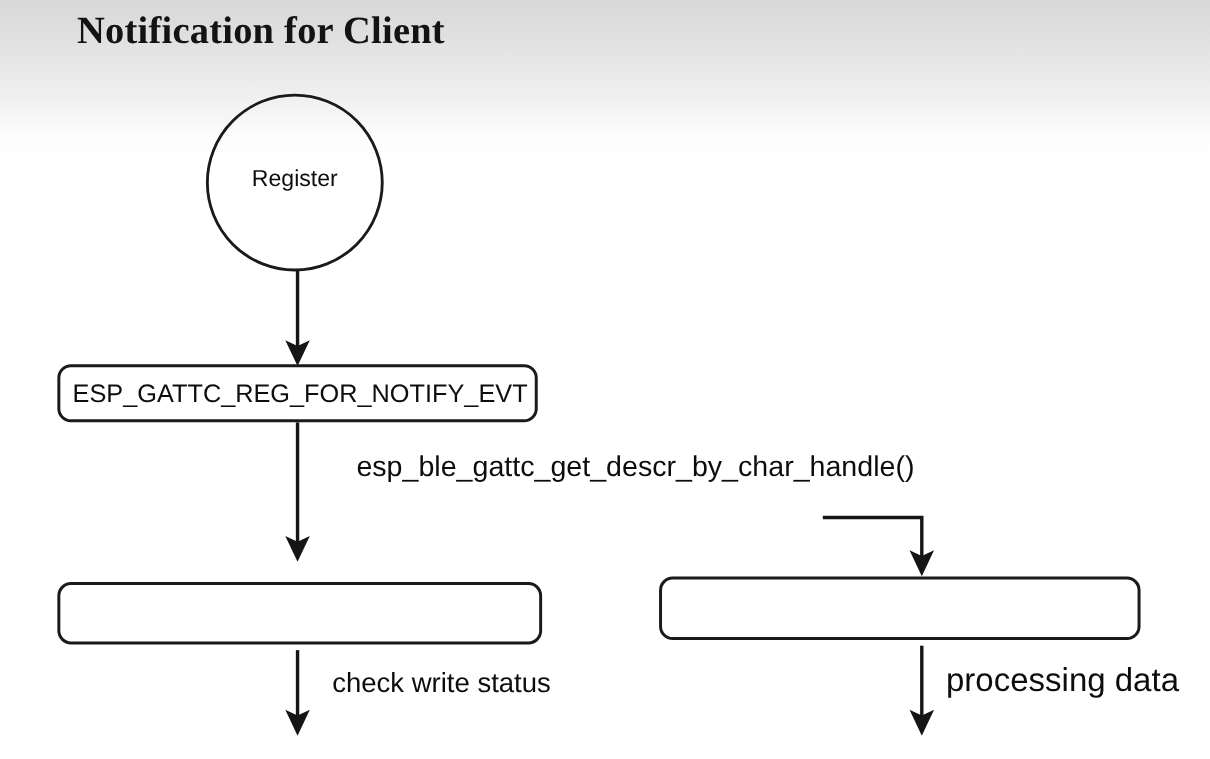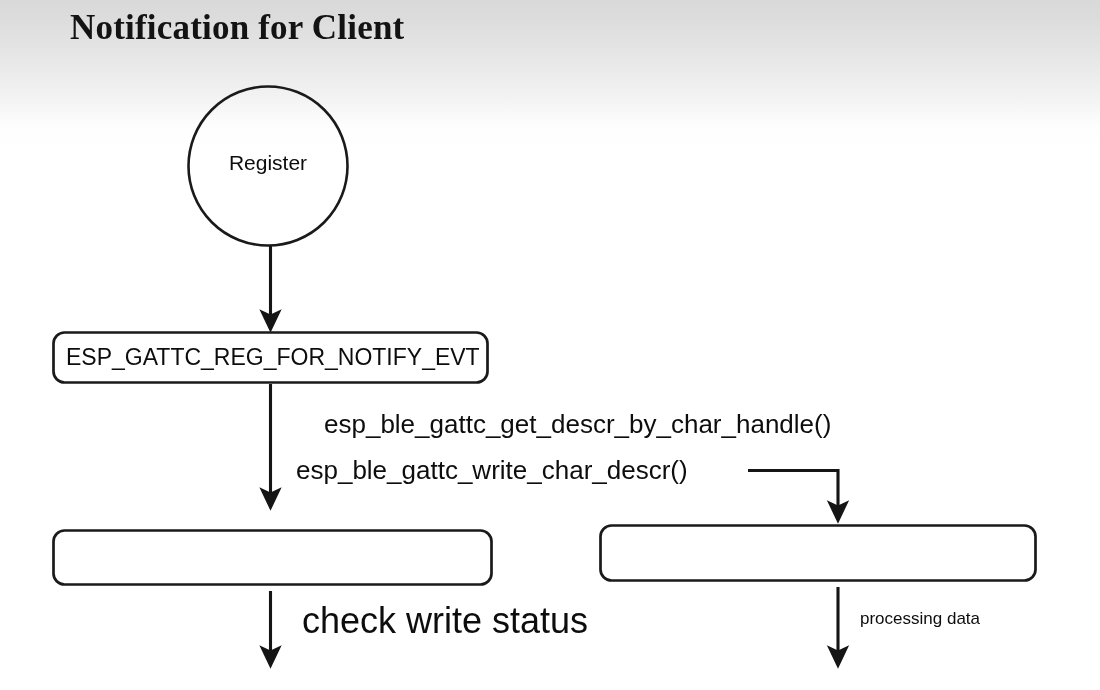--- a/index.html
+++ b/index.html
@@ -82,22 +82,22 @@
     position: absolute;
     font-family: "Liberation Sans", sans-serif;
     color: #0d0d0d;
     white-space: nowrap;
     font-size: 26px;
     line-height: 34px;
   }
   .edge-register { left: 296px; top: 266px; }
   .edge-getdescr { left: 296px; top: 407px; margin-left: 28px; }
   .edge-writedescr { left: 296px; top: 453px; }
-  .edge-checkwrite { left: 302px; top: 604px; font-size: 36px; }
-  .edge-processing { left: 860px; top: 602px; font-size: 17px; }
+  .edge-checkwrite { left: 302px; top: 604px; font-size: 25px; }
+  .edge-processing { left: 860px; top: 602px; font-size: 30px; }
 </style>
 </head>
 <body>
 
 <div id="slide">
 
   <div class="slide-title">Notification for Client</div>
 
   <svg id="diagram" viewBox="0 0 1100 690" xmlns="http://www.w3.org/2000/svg">
     <defs>
@@ -127,19 +127,18 @@
 
   <div class="node-label circle-text">Register</div>
 
   <div class="node-label box-text box-text-reg">ESP_GATTC_REG_FOR_NOTIFY_EVT</div>
 
 
 
 
   <div class="edge-label edge-getdescr">esp_ble_gattc_get_descr_by_char_handle()</div>
 
-  <div class="edge-label edge-writedescr">esp_ble_gattc_write_char_descr()</div>
 
   <div class="edge-label edge-checkwrite">check write status</div>
 
   <div class="edge-label edge-processing">processing data</div>
 
 </div>
 
 </body></html>

